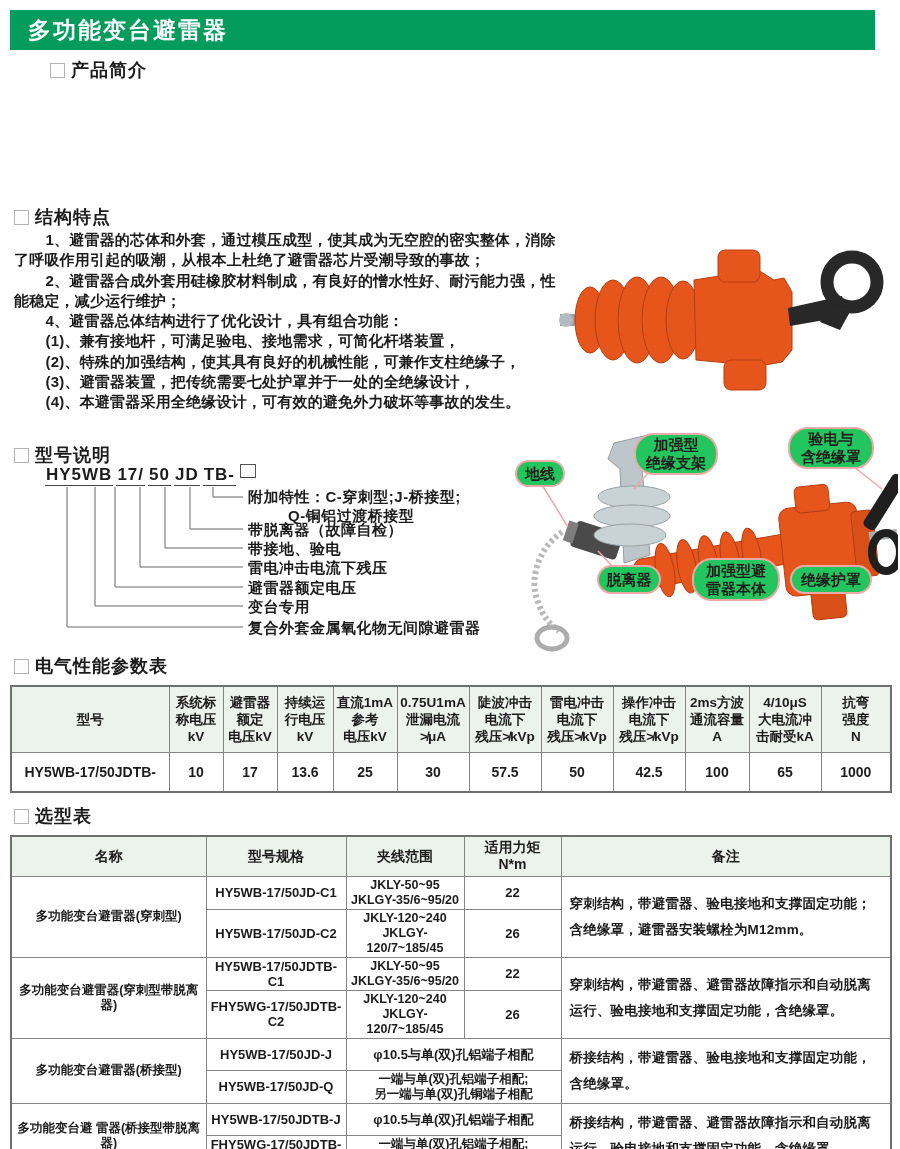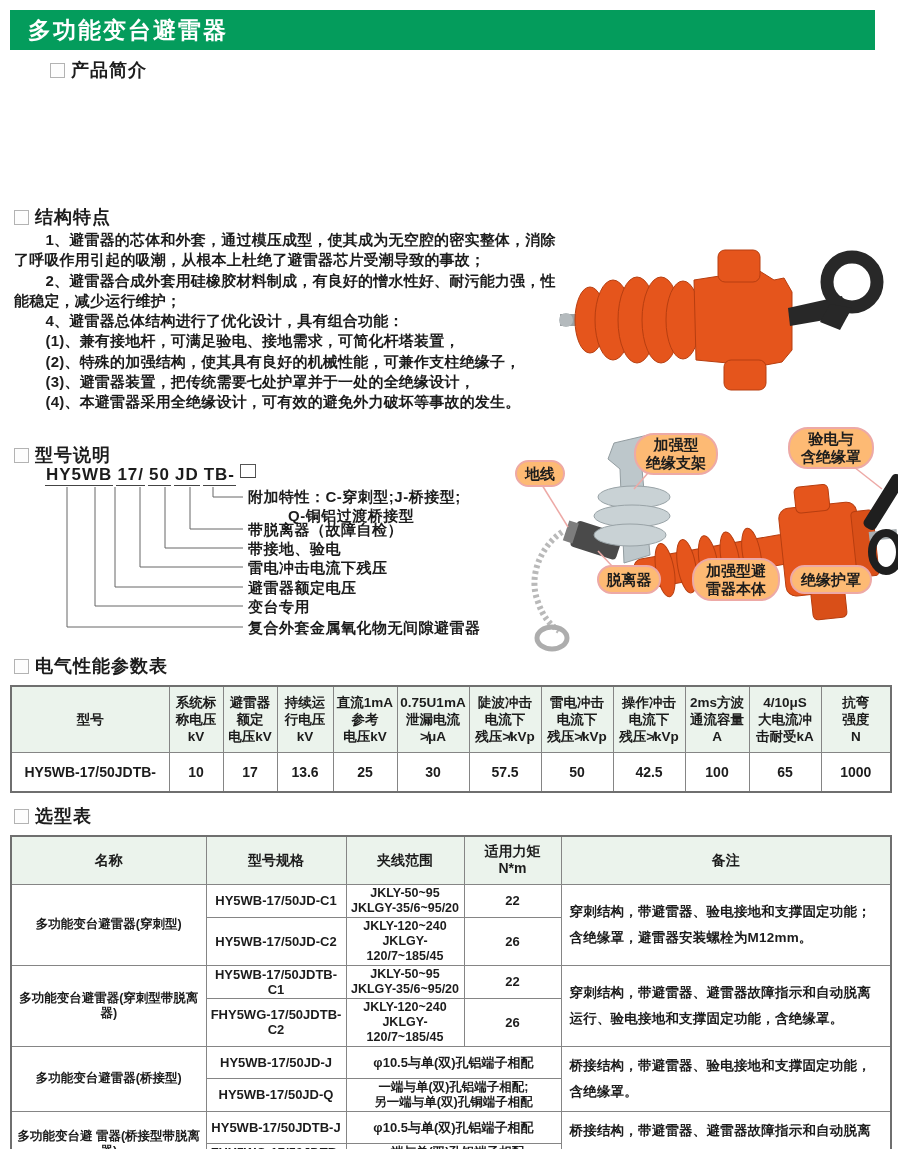--- a/index.html
+++ b/index.html
@@ -29,21 +29,21 @@
   .ptable th,.ptable td{border:1px solid #858585;text-align:center;vertical-align:middle;padding:1px 2px;}
   .ptable thead th{background:#ebf3ec;font-weight:600;font-size:13.5px;line-height:17px;}
   .pl{white-space:pre-line;}
   .t1 td{font-size:14px;font-weight:600;}
   .t2 td{font-size:13px;font-weight:600;line-height:15px;}
   .t2 td.namecell{font-size:12.5px;}
   .t2 td.remark{text-align:left;padding:2px 8px;font-size:13.5px;line-height:26px;letter-spacing:0.2px;}
   .t2 td.range{font-size:12.5px;}
   .t2 thead th{font-size:14px;}
   
-  .callout{position:absolute;background:#fdba74;border:2px solid #eda9a6;border-radius:20px;
+  .callout{position:absolute;background:#22c55e;border:2px solid #eda9a6;border-radius:20px;
            display:flex;align-items:center;justify-content:center;text-align:center;
            font-size:15px;font-weight:700;line-height:18px;box-sizing:border-box;}
 </style>
 </head>
 <body>
 
 <div id="page">
 
   <div class="abs title-bar">多功能变台避雷器</div>
 
@@ -239,21 +239,21 @@
   </div>
   <table class="abs ptable t2" style="left:10px;top:835px;width:880px;">
     <colgroup>
       <col style="width:195px">
         <col style="width:140px">
         <col style="width:118px">
         <col style="width:97px">
         <col style="width:330px">
     </colgroup>
     <thead>
-      <tr style="height:48px;">
+      <tr style="height:40px;">
         <th>名称</th>
         <th>型号规格</th>
         <th>夹线范围</th>
         <th class="pl">适用力矩
 N*m</th>
         <th>备注</th>
       </tr>
     </thead>
     <tbody>
 

